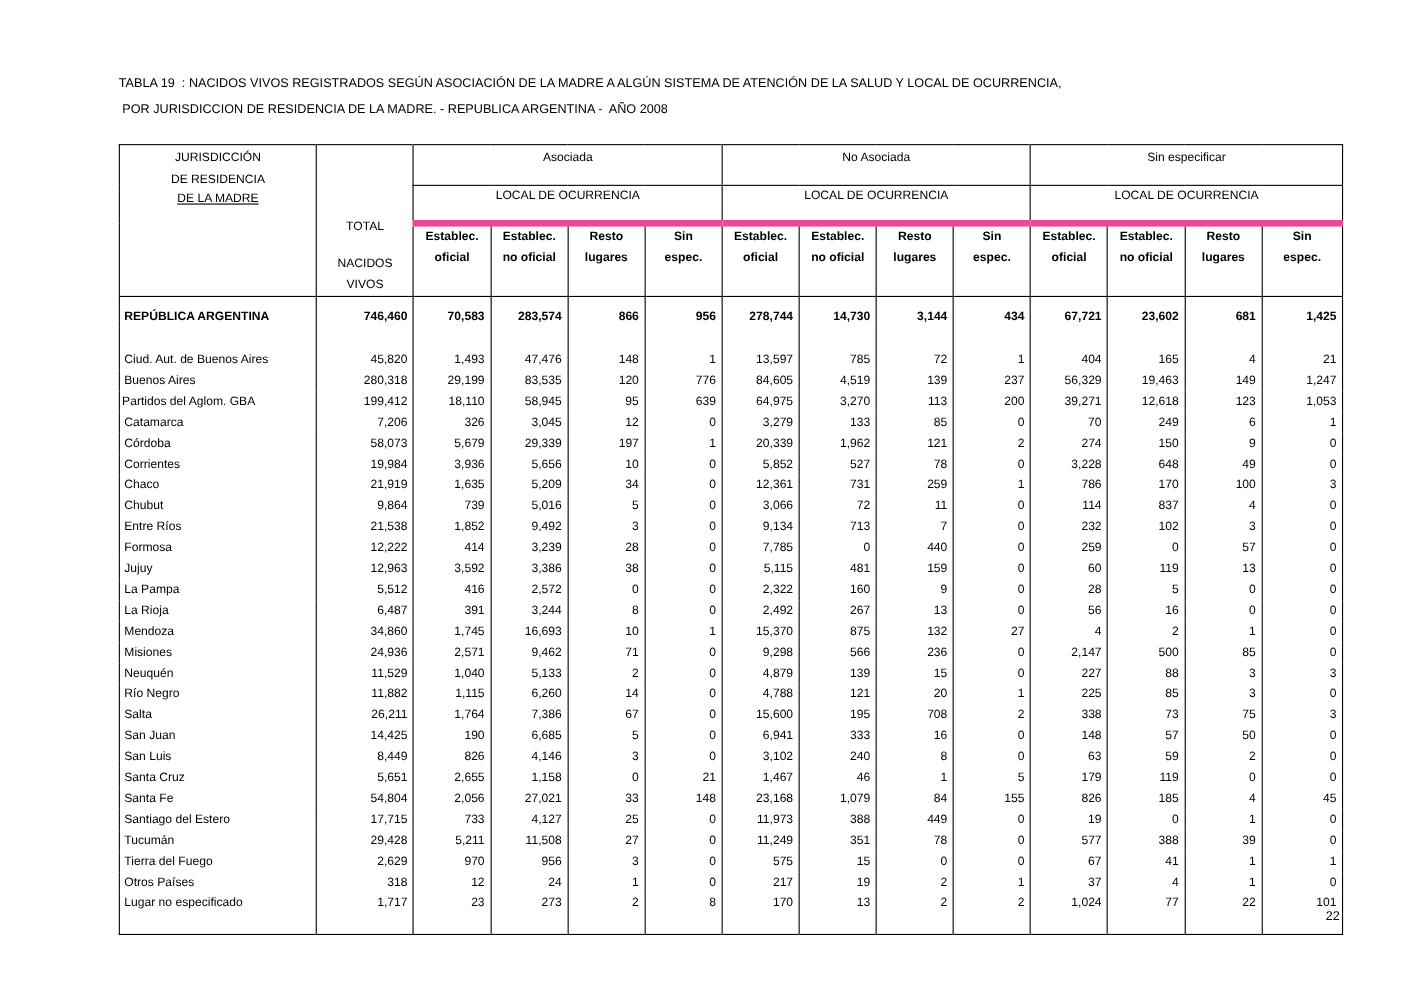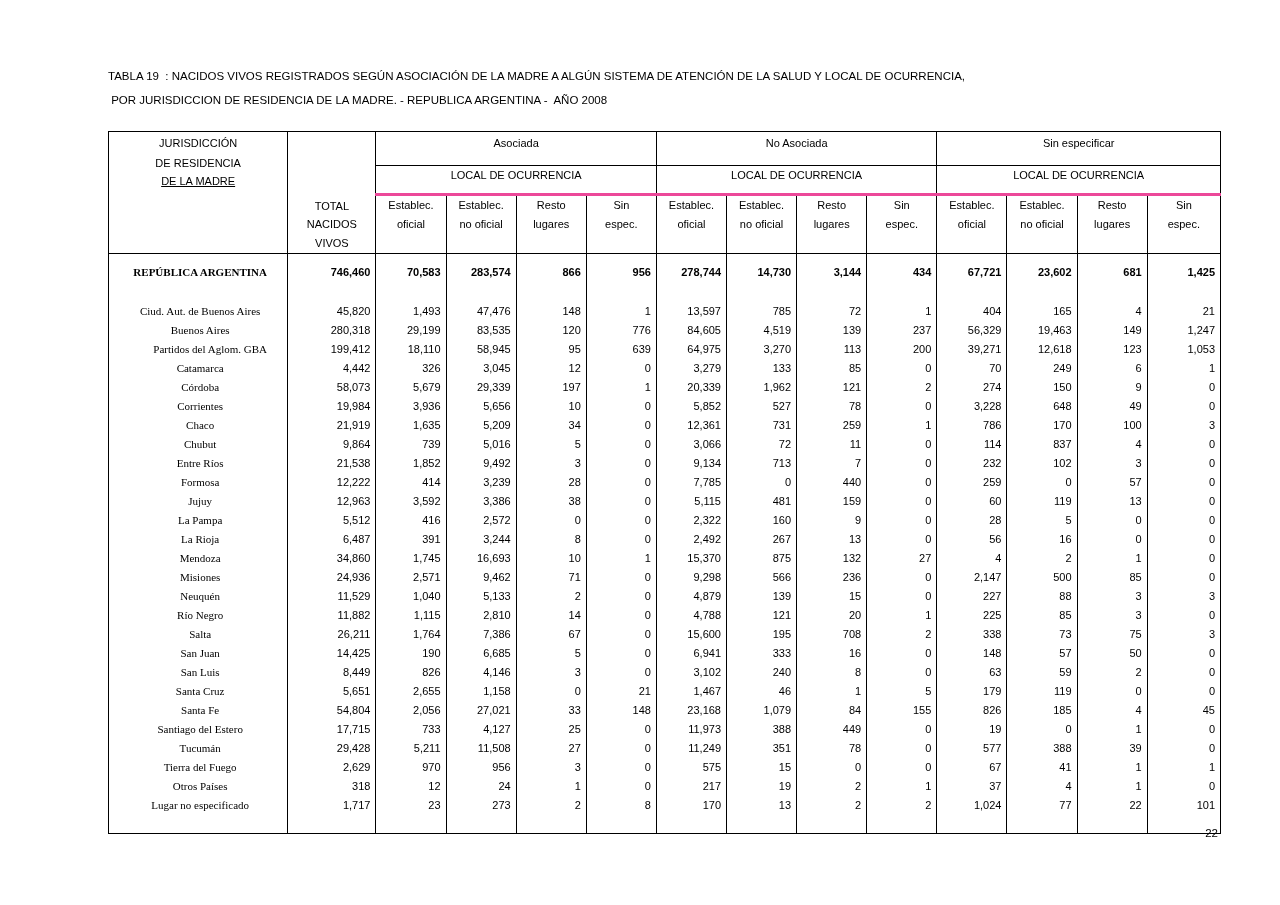--- a/index.html
+++ b/index.html
@@ -11,29 +11,29 @@
     border:1px solid #000; }
   th, td { font-weight:normal; font-size:11px; padding:0; overflow:hidden; white-space:nowrap; }
   thead th { vertical-align:top; }
   .jur-head { border-bottom:1px solid #000; }
   .jur-head div:nth-child(1){ height:22px; line-height:22px; }
   .jur-head div:nth-child(2){ height:18px; line-height:18px; }
   .jur-head div:nth-child(3){ height:19px; line-height:19px;text-decoration:underline; }
   .total-head { border-bottom:1px solid #000; border-left:1px solid #000; }
   .total-head .sp { height:22px; }
   .total-head div:nth-child(2){ height:18px; line-height:18px;margin-top:43px; }
-  .total-head div:nth-child(3){ height:19px; line-height:19px; }
+  .total-head div:nth-child(3){ height:19px; line-height:19px;margin-top:16px; }
   .total-head div:nth-child(4){ height:19px; line-height:19px; }
   .group-head { border-bottom:1px solid #000; border-left:1px solid #000; height:22px; line-height:22px; }
-  .sub-head   { border-bottom:3px solid #ec4899; border-left:1px solid #000; height:18px; line-height:18px; }
+  .sub-head   { border-bottom:6px solid #ec4899; border-left:1px solid #000; height:18px; line-height:18px; }
   .col-head   { border-bottom:1px solid #000; border-left:1px solid #000; height:38px; }
-  .col-head div { line-height:19px; height:19px; }
+  .col-head div { line-height:19px; height:19px;font-weight:bold; }
   tbody td { line-height:19px; vertical-align:bottom; }
-  td.jur { text-align:center; padding-left:4px;font-family:Liberation Serif, serif; }
-  td.jur.indent { padding-left:24px; }
+  td.jur { text-align:left; padding-left:4px; }
+  td.jur.indent { padding-left:2px; }
   td.num { text-align:right; padding-right:5px; border-left:1px solid #000; }
   .bold { font-weight:bold; }
   tbody tr:first-child td { padding-top:9px; }
   tbody tr:nth-child(2) td { padding-top:20px; }
   tbody tr:last-child td { padding-bottom:18px; }
   .page-num { position:absolute; left:1188px; top:827px; width:30px; text-align:right; font-size:11.5px; }
 </style>
 </head>
 <body>
 
@@ -193,21 +193,21 @@
           <td class="num">3,270</td>
           <td class="num">113</td>
           <td class="num">200</td>
           <td class="num">39,271</td>
           <td class="num">12,618</td>
           <td class="num">123</td>
           <td class="num">1,053</td>
         </tr>
         <tr>
           <td class="jur">Catamarca</td>
-          <td class="num">4,442</td>
+          <td class="num">7,206</td>
           <td class="num">326</td>
           <td class="num">3,045</td>
           <td class="num">12</td>
           <td class="num">0</td>
           <td class="num">3,279</td>
           <td class="num">133</td>
           <td class="num">85</td>
           <td class="num">0</td>
           <td class="num">70</td>
           <td class="num">249</td>
@@ -403,21 +403,21 @@
           <td class="num">0</td>
           <td class="num">227</td>
           <td class="num">88</td>
           <td class="num">3</td>
           <td class="num">3</td>
         </tr>
         <tr>
           <td class="jur">Río Negro</td>
           <td class="num">11,882</td>
           <td class="num">1,115</td>
-          <td class="num">2,810</td>
+          <td class="num">6,260</td>
           <td class="num">14</td>
           <td class="num">0</td>
           <td class="num">4,788</td>
           <td class="num">121</td>
           <td class="num">20</td>
           <td class="num">1</td>
           <td class="num">225</td>
           <td class="num">85</td>
           <td class="num">3</td>
           <td class="num">0</td>

